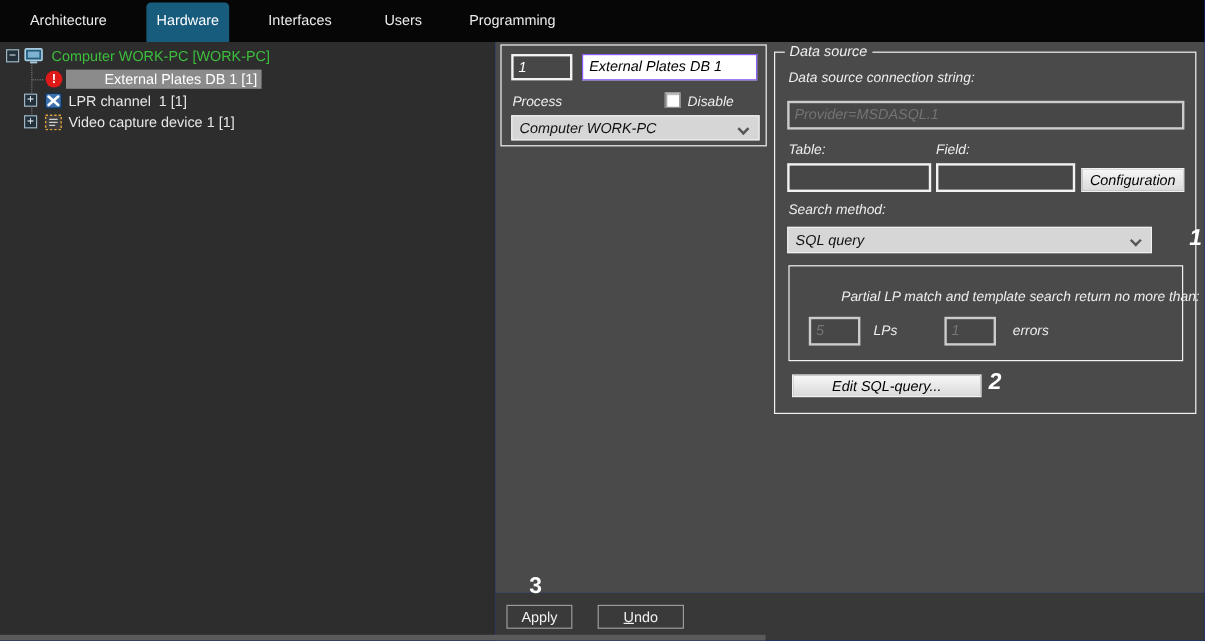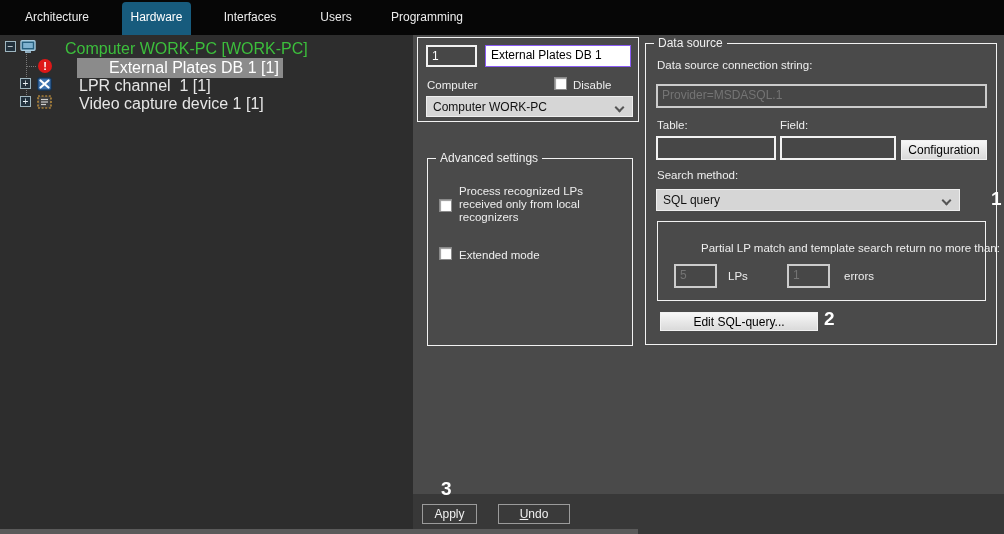--- a/index.html
+++ b/index.html
@@ -9,36 +9,36 @@
   
   .tabbar { position:absolute; left:0; top:0; width:1004px; height:35px; background:#060606; }
   .tab { position:absolute; top:0; height:35px; line-height:35px; text-align:center;
          color:#ececec; font-size:12px; cursor:default; }
   .tab.selected { top:2px; height:33px; line-height:31px; background:#175b7d;
                   border-radius:4px 4px 0 0; color:#fff; }
 
   
   .tree-panel { position:absolute; left:0; top:35px; width:413px; height:499px; background:#2d2d2d; }
   .tree-row { position:absolute; height:18px; left:0; width:413px; }
-  .tree-label { position:absolute; top:2px; font-size:16px; color:#e6e6e6; white-space:pre;margin-left:22px; }
+  .tree-label { position:absolute; top:2px; font-size:12px; color:#e6e6e6; white-space:pre; }
   .tree-label.green { color:#3cbe3c; }
   .tree-label.selected { background:#8b8b8b; color:#fff; padding:1px 4px; top:1px; }
   .expander { position:absolute; top:3px; width:11px; height:11px; border:1px solid #9fb6c0;
               background:#22313c; color:#e8f0f4; font-size:10px; line-height:9px; text-align:center; }
   .expander.minus::before { content:"\2212"; }
   .expander.plus::before { content:"+"; }
   .tree-icon { position:absolute; top:1px; width:16px; height:15px; display:flex; align-items:center; justify-content:center; }
   .alert-circle { width:14px; height:14px; border-radius:50%; background:#df1818; color:#fff;
                   font-size:11px; font-weight:bold; text-align:center; line-height:14px; }
   .connector-v { position:absolute; border-left:1px dotted #787878; }
   .connector-h { position:absolute; border-top:1px dotted #787878; }
 
   
   .settings-panel { position:absolute; left:413px; top:35px; width:591px; height:459px; background:#4a4a4a; }
-  .groupbox { position:absolute; border:1px solid #f2f2f2; }
+  .groupbox { position:absolute; border:1px solid #f2f2f2;font-style:italic; }
   .legend { position:absolute; top:-8px; left:8px; background:#4a4a4a; padding:0 4px;
             font-size:12px; color:#f0f0f0; }
   .lbl { position:absolute; font-size:11.5px; color:#eeeeee; white-space:nowrap; }
 
   .dark-input { position:absolute; background:#474747; border:2px solid #f2f2f2; color:#fff;
                 font-size:12px; padding:0 4px; line-height:1.6; }
   .dark-input.disabled { color:#747474; border-color:#cccccc; }
   .white-input { position:absolute; background:#ffffff; border:1px solid #8b5cf6; color:#000;
                  font-size:12px; padding:0 5px; line-height:1.6; }
   .dropdown { position:absolute; background:#d6d6d6; border:1px solid #efefef; color:#111;
@@ -121,36 +121,29 @@
       </span>
       <span class="tree-label" style="left:57px;">Video capture device 1 [1]</span>
     </div>
   </div>
 
   <div class="settings-panel">
 
     <div class="groupbox" style="left:4px;top:2px;width:222px;height:85px;">
       <div class="dark-input" style="left:8px;top:7px;width:51px;height:22px;">1</div>
       <div class="white-input" style="left:67px;top:7px;width:146px;height:22px;">External Plates DB 1</div>
-      <div class="lbl" style="left:9px;top:41px;">Computer</div>
+      <div class="lbl" style="left:9px;top:41px;">Process</div>
       <span class="checkbox" style="left:136px;top:39px;"></span>
       <div class="lbl" style="left:155px;top:41px;">Disable</div>
       <div class="dropdown" style="left:8px;top:58px;width:207px;height:21px;">
         <span>Computer WORK-PC</span>
         <span class="chevron"></span>
       </div>
     </div>
 
-    <div class="groupbox" style="left:14px;top:123px;width:206px;height:188px;">
-      <span class="legend">Advanced settings</span>
-      <span class="checkbox" style="left:11px;top:40px;"></span>
-      <div class="wrap-lbl" style="left:31px;top:26px;width:126px;">Process recognized LPs received only from local recognizers</div>
-      <span class="checkbox" style="left:11px;top:88px;"></span>
-      <div class="wrap-lbl" style="left:31px;top:90px;width:150px;">Extended mode</div>
-    </div>
 
     <div class="groupbox" style="left:232px;top:8px;width:352px;height:302px;">
       <span class="legend">Data source</span>
 
       <div class="lbl" style="left:11px;top:15px;">Data source connection string:</div>
       <div class="dark-input disabled" style="left:10px;top:40px;width:331px;height:24px;">Provider=MSDASQL.1</div>
 
       <div class="lbl" style="left:11px;top:75px;">Table:</div>
       <div class="lbl" style="left:134px;top:75px;">Field:</div>
       <div class="dark-input" style="left:10px;top:92px;width:120px;height:24px;"></div>

